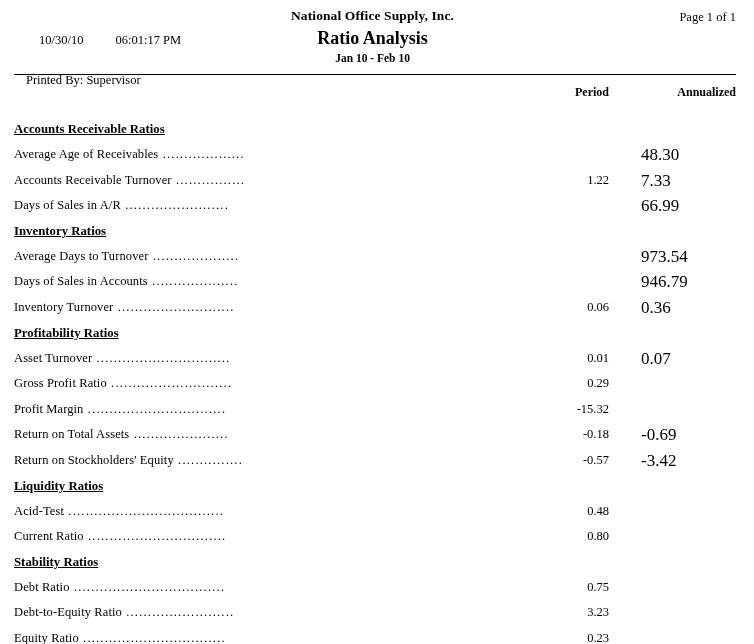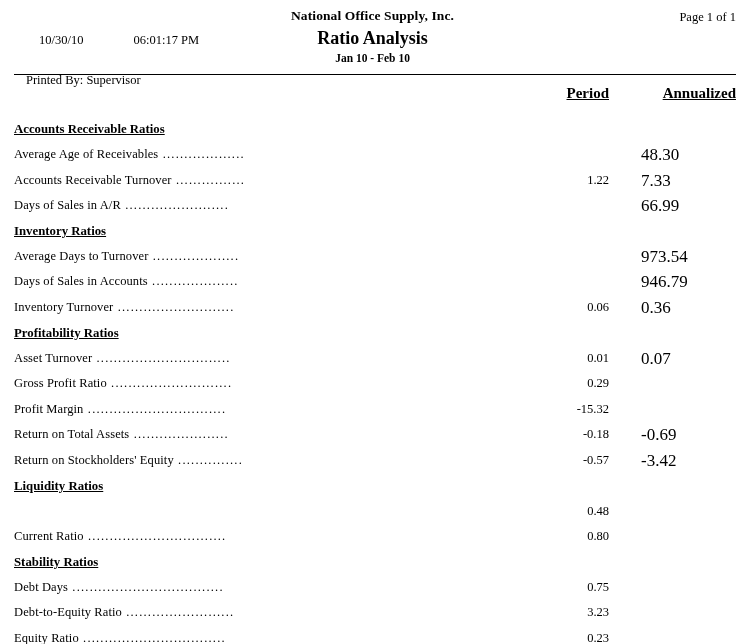--- a/index.html
+++ b/index.html
@@ -34,21 +34,21 @@
     left: 14px;
     top: 10px;
     font-size: 12.5px;
     line-height: 20px;
   }
   .hdr-date-row {
     white-space: pre;
   }
   .hdr-time {
     display: inline-block;
-    margin-left: 30px;
+    margin-left: 12px;
     padding-left: 20px;
   }
   .hdr-printed {
     white-space: pre;
     margin-left: 12px;
   }
   .hdr-center {
     position: absolute;
     left: 0;
     right: 3px;
@@ -88,23 +88,22 @@
   }
 
   
   .col-head {
     position: relative;
     height: 26px;
     margin-top: 10px;
   }
   .col-head .ch {
     position: absolute;
-    font-size: 15px;
-    font-weight: bold;
-    text-decoration: underline;
+    font-size: 12px;
+    font-weight: bold;
     text-align: right;
   }
   .ch-period { right: 145px; top: 0; }
   .ch-annual { right: 18px; top: 0; }
 
   
   .body {
     margin-top: 6px;
   }
   .section-head {
@@ -232,31 +231,32 @@
         <div class="val-period">-0.18</div>
         <div class="val-annual">-0.69</div>
       </div>
       <div class="row">
         <div class="label"><span>Return on Stockholders' Equity</span><span class="dots"> ...............</span></div>
         <div class="val-period">-0.57</div>
         <div class="val-annual">-3.42</div>
       </div>
       <div class="section-head">Liquidity Ratios</div>
       <div class="row">
+        <div class="label"><span>Acid-Test</span><span class="dots"> ....................................</span></div>
         <div class="val-period">0.48</div>
         <div class="val-annual"></div>
       </div>
       <div class="row">
         <div class="label"><span>Current Ratio</span><span class="dots"> ................................</span></div>
         <div class="val-period">0.80</div>
         <div class="val-annual"></div>
       </div>
       <div class="section-head">Stability Ratios</div>
       <div class="row">
-        <div class="label"><span>Debt Days</span><span class="dots"> ...................................</span></div>
+        <div class="label"><span>Debt Ratio</span><span class="dots"> ...................................</span></div>
         <div class="val-period">0.75</div>
         <div class="val-annual"></div>
       </div>
       <div class="row">
         <div class="label"><span>Debt-to-Equity Ratio</span><span class="dots"> .........................</span></div>
         <div class="val-period">3.23</div>
         <div class="val-annual"></div>
       </div>
       <div class="row">
         <div class="label"><span>Equity Ratio</span><span class="dots"> .................................</span></div>

